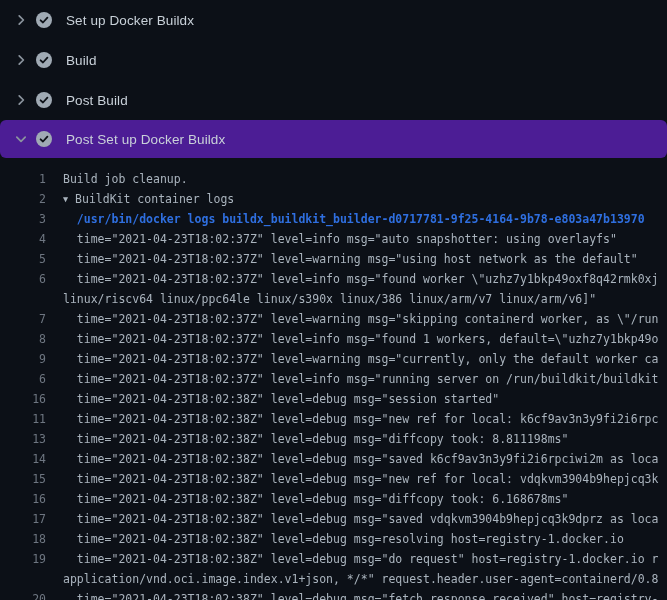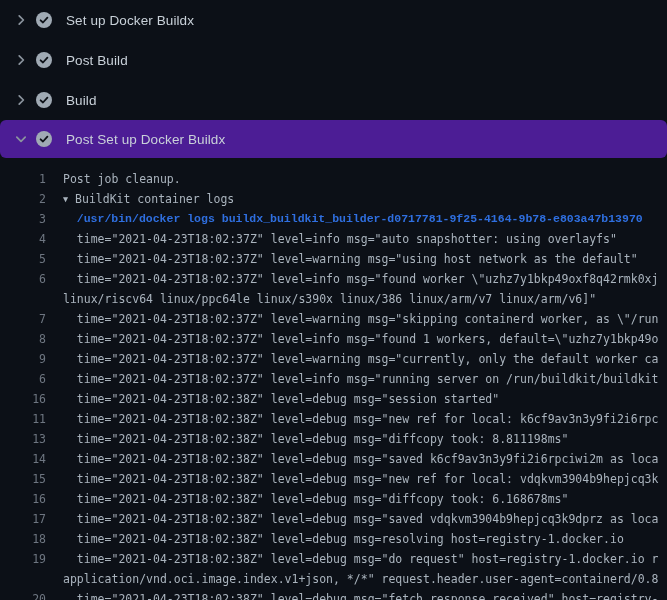--- a/index.html
+++ b/index.html
@@ -70,21 +70,20 @@
     text-align: right;
     color: #6e7681;
   }
   .lt {
     padding-left: 17px;
     white-space: pre;
   }
   .lt.command {
     color: #2f6fe0;
     font-weight: bold;
-    font-family: Liberation Mono, monospace;
   }
   .lt .caret {
     font-size: 8.5px;
     display: inline-block;
     transform: translateY(-1px);
   }
 </style>
 </head>
 <body>
 
@@ -110,57 +109,57 @@
       <svg width="16" height="16" viewBox="0 0 16 16">
           <path d="M6.2 3.8 L10.4 8 L6.2 12.2" fill="none" stroke="#8b949e" stroke-width="1.7" stroke-linecap="round" stroke-linejoin="round"></path>
         </svg>
     </span>
     <span class="check">
       <svg width="16" height="16" viewBox="0 0 16 16">
           <circle cx="8" cy="8" r="8" fill="#a0aab4"></circle>
           <path d="M4.6 8.3 L7 10.5 L11.4 5.7" fill="none" stroke="#0d1117" stroke-width="1.8" stroke-linecap="round" stroke-linejoin="round"></path>
         </svg>
     </span>
-    <span class="step-label">Post Build</span>
+    <span class="step-label">Build</span>
   </div>
 
   <div class="step">
     <span class="chev">
       <svg width="16" height="16" viewBox="0 0 16 16">
           <path d="M6.2 3.8 L10.4 8 L6.2 12.2" fill="none" stroke="#8b949e" stroke-width="1.7" stroke-linecap="round" stroke-linejoin="round"></path>
         </svg>
     </span>
     <span class="check">
       <svg width="16" height="16" viewBox="0 0 16 16">
           <circle cx="8" cy="8" r="8" fill="#a0aab4"></circle>
           <path d="M4.6 8.3 L7 10.5 L11.4 5.7" fill="none" stroke="#0d1117" stroke-width="1.8" stroke-linecap="round" stroke-linejoin="round"></path>
         </svg>
     </span>
-    <span class="step-label">Build</span>
+    <span class="step-label">Post Build</span>
   </div>
 
   <div class="step expanded">
     <span class="chev">
       <svg width="16" height="16" viewBox="0 0 16 16">
           <path d="M3.8 6.2 L8 10.4 L12.2 6.2" fill="none" stroke="#8b949e" stroke-width="1.7" stroke-linecap="round" stroke-linejoin="round"></path>
         </svg>
     </span>
     <span class="check">
       <svg width="16" height="16" viewBox="0 0 16 16">
           <circle cx="8" cy="8" r="8" fill="#a0aab4"></circle>
           <path d="M4.6 8.3 L7 10.5 L11.4 5.7" fill="none" stroke="#0d1117" stroke-width="1.8" stroke-linecap="round" stroke-linejoin="round"></path>
         </svg>
     </span>
     <span class="step-label">Post Set up Docker Buildx</span>
   </div>
 
 </div>
 
 <div class="log">
-    <div class="log-row"><span class="ln">1</span><span class="lt plain">Post job cleanup.</span></div>
+    <div class="log-row"><span class="ln">1</span><span class="lt plain">Build job cleanup.</span></div>
     <div class="log-row"><span class="ln">2</span><span class="lt group"><span class="caret">▼</span><span> BuildKit container logs</span></span></div>
     <div class="log-row"><span class="ln">3</span><span class="lt command">  /usr/bin/docker logs buildx_buildkit_builder-d0717781-9f25-4164-9b78-e803a47b13970</span></div>
     <div class="log-row"><span class="ln">4</span><span class="lt plain">  time="2021-04-23T18:02:37Z" level=info msg="auto snapshotter: using overlayfs"</span></div>
     <div class="log-row"><span class="ln">5</span><span class="lt plain">  time="2021-04-23T18:02:37Z" level=warning msg="using host network as the default"</span></div>
     <div class="log-row"><span class="ln">6</span><span class="lt plain">  time="2021-04-23T18:02:37Z" level=info msg="found worker \"uzhz7y1bkp49oxf8q42rmk0xj</span></div>
     <div class="log-row"><span class="ln"></span><span class="lt plain">linux/riscv64 linux/ppc64le linux/s390x linux/386 linux/arm/v7 linux/arm/v6]"</span></div>
     <div class="log-row"><span class="ln">7</span><span class="lt plain">  time="2021-04-23T18:02:37Z" level=warning msg="skipping containerd worker, as \"/run</span></div>
     <div class="log-row"><span class="ln">8</span><span class="lt plain">  time="2021-04-23T18:02:37Z" level=info msg="found 1 workers, default=\"uzhz7y1bkp49o</span></div>
     <div class="log-row"><span class="ln">9</span><span class="lt plain">  time="2021-04-23T18:02:37Z" level=warning msg="currently, only the default worker ca</span></div>
     <div class="log-row"><span class="ln">6</span><span class="lt plain">  time="2021-04-23T18:02:37Z" level=info msg="running server on /run/buildkit/buildkit</span></div>

